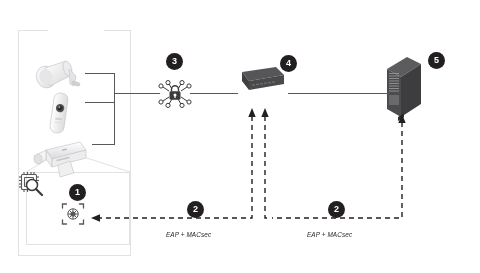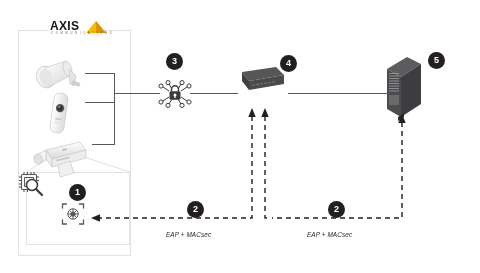--- a/index.html
+++ b/index.html
@@ -46,28 +46,20 @@
   .dash-svg{position:absolute;left:0;top:0;width:480px;height:273px;overflow:visible;}
 </style>
 </head>
 <body>
 
 <div class="stage">
 
   <div class="outer-box"></div>
   <div class="logo-gap"></div>
 
-  <div class="axis-logo">
-    <div class="axis-word">AXIS</div>
-    <svg width="20" height="13" viewBox="0 0 20 13" style="position:absolute;left:36px;top:1px">
-      <polygon points="10,0 20,12 0,12" fill="#f8b800"></polygon>
-      <polygon points="10,0 20,12 10,12" fill="#e29000"></polygon>
-    </svg>
-    <div class="axis-sub">C O M M U N I C A T I O N S</div>
-  </div>
 
   <div class="inner-box"></div>
 
   <svg class="dash-svg">
     <line x1="60" y1="152" x2="26" y2="172" stroke="#e3e1e1" stroke-width="1"></line>
     <line x1="62" y1="150" x2="130" y2="172" stroke="#e3e1e1" stroke-width="1"></line>
   </svg>
 
   <div class="dev" style="left:33px;top:55px">
     <svg width="52" height="40" viewBox="0 0 52 40">

